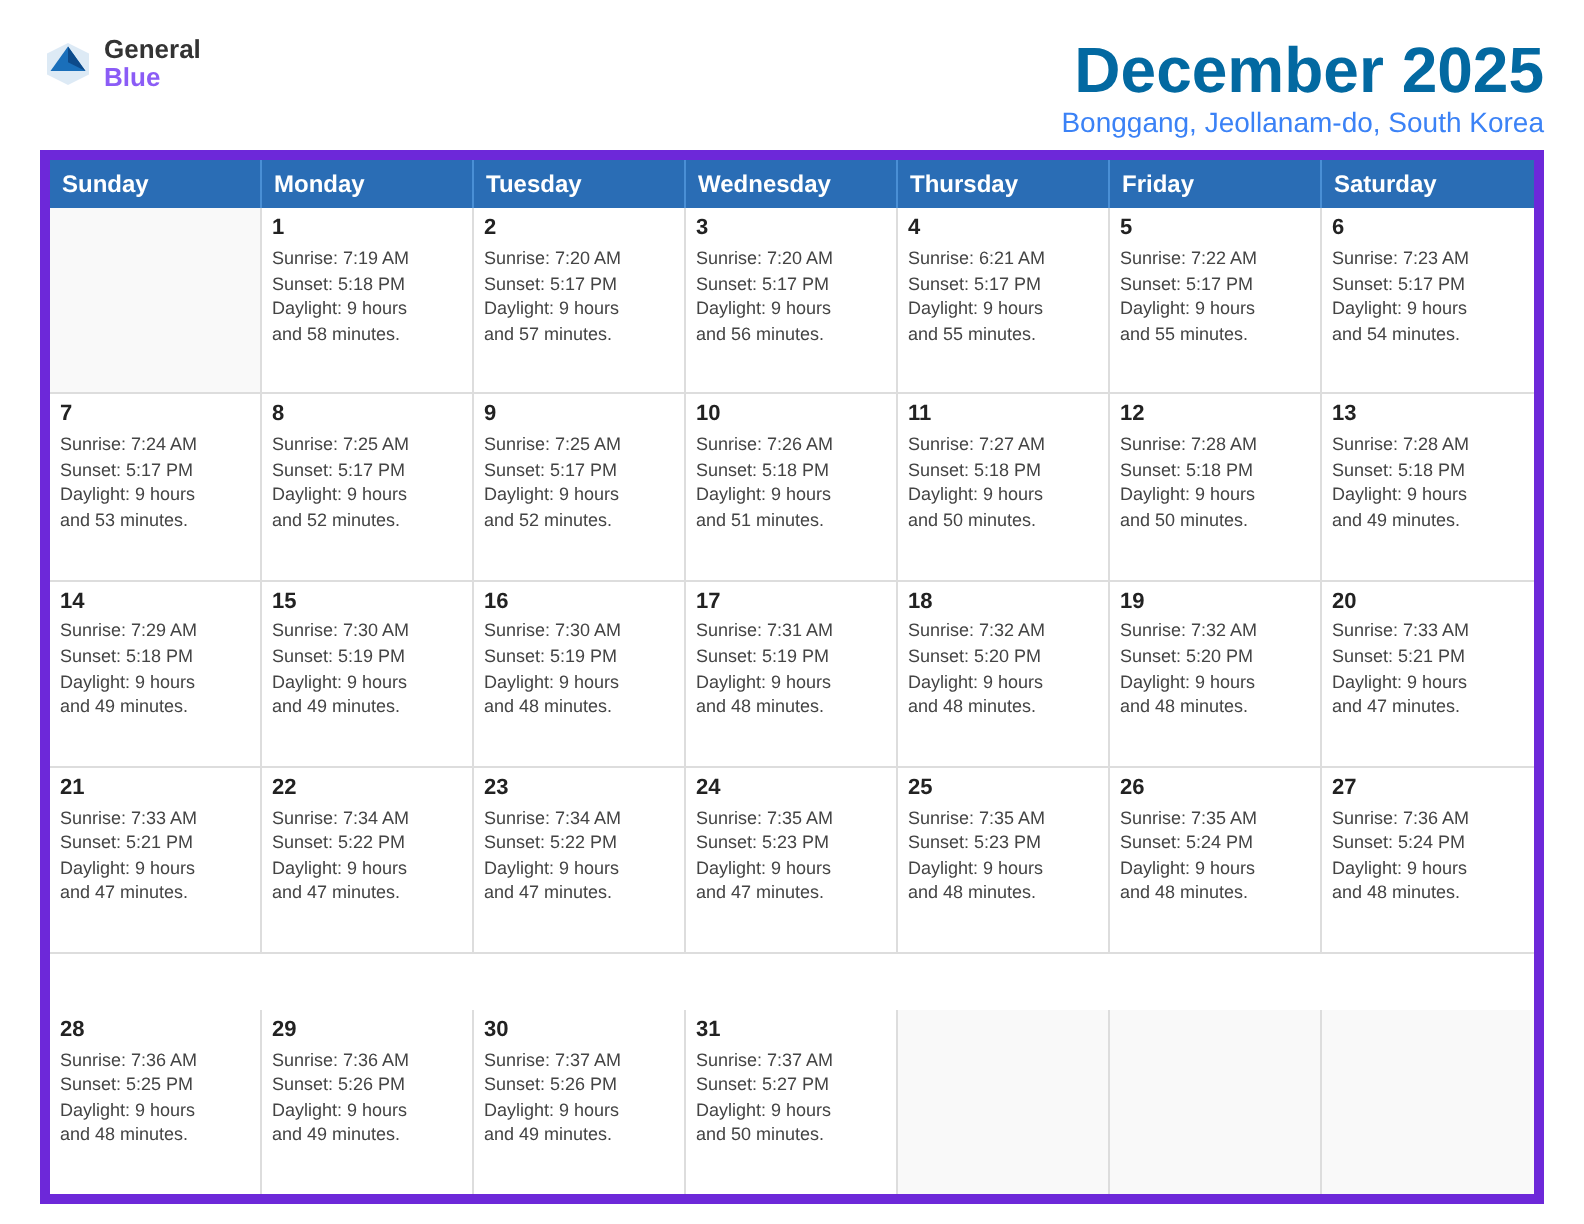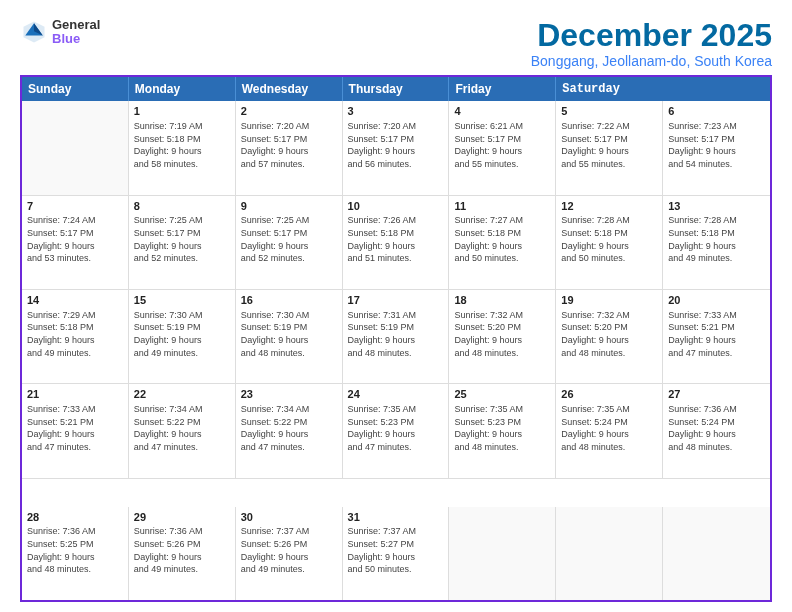--- a/index.html
+++ b/index.html
@@ -57,36 +57,36 @@
       line-height: 1.1;
     }
     .location {
       font-size: 14px;
       color: #3b82f6;
     }
     .calendar {
       flex: 1;
       display: flex;
       flex-direction: column;
-      border: 2px solid #6d28d9;
+      border: 5px solid #6d28d9;
     }
     .cal-header {
       display: grid;
       grid-template-columns: repeat(7, 1fr);
       background: #2a6db5;
     }
     .cal-header-cell {
       color: #fff;
       font-size: 12px;
       font-weight: bold;
       padding: 5px 6px;
       border-right: 1px solid #4a8fd5;
       text-align: left;
     }
-    .cal-header-cell:last-child { border-right: none; font-family: Liberation Mono, monospace; }
+    .cal-header-cell:last-child { border-right: none; }
     .cal-body {
       flex: 1;
       display: flex;
       flex-direction: column;
     }
     .cal-row {
       display: grid;
       grid-template-columns: repeat(7, 1fr);
       flex: 1;
       border-bottom: 1px solid #ddd;
@@ -135,20 +135,21 @@
     <div class="title-block">
       <div class="month-title">December 2025</div>
       <div class="location">Bonggang, Jeollanam-do, South Korea</div>
     </div>
   </div>
 
   <div class="calendar">
     <div class="cal-header">
       <div class="cal-header-cell">Sunday</div>
       <div class="cal-header-cell">Monday</div>
+      <div class="cal-header-cell">Tuesday</div>
       <div class="cal-header-cell">Wednesday</div>
       <div class="cal-header-cell">Thursday</div>
       <div class="cal-header-cell">Friday</div>
       <div class="cal-header-cell">Saturday</div>
     </div>
     <div class="cal-body" id="cal-body">
     <div class="cal-row">
           <div class="cal-cell empty"></div>
           <div class="cal-cell">
             <span class="day-num">1</span>

